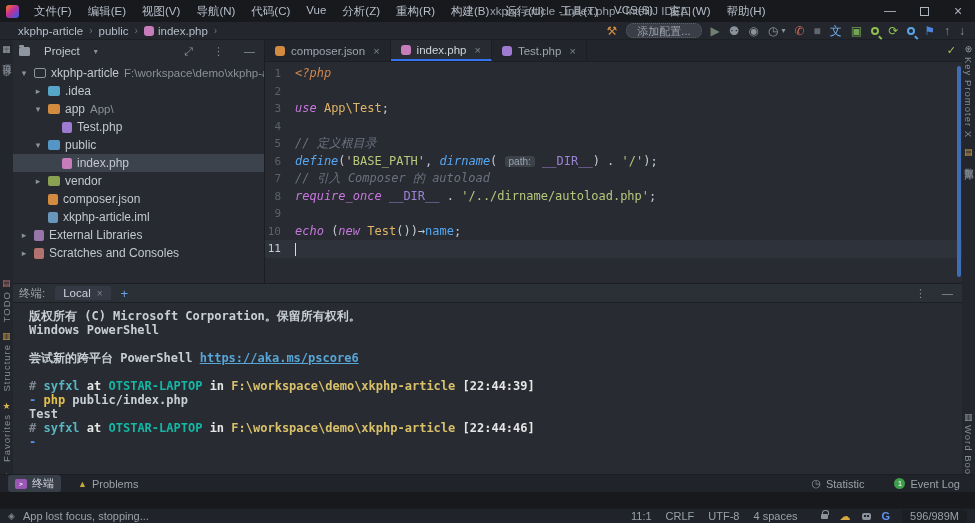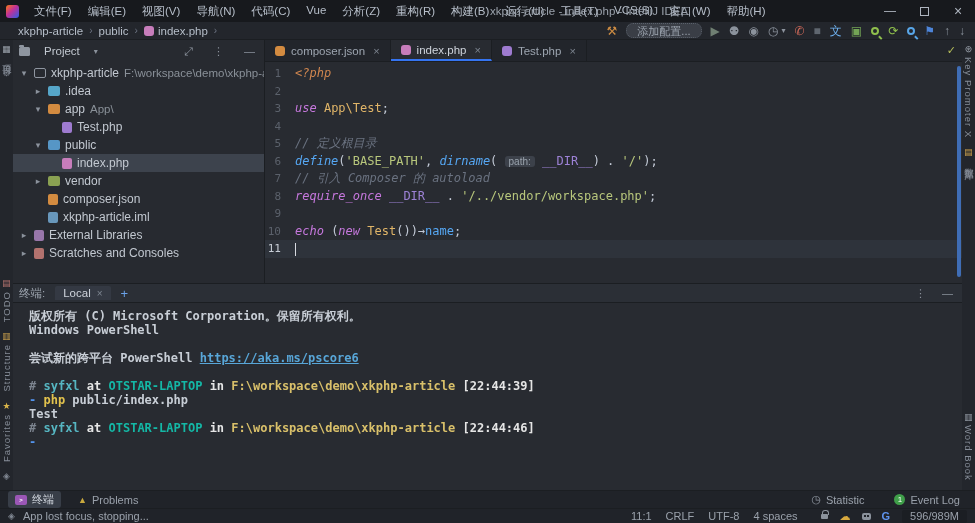--- a/index.html
+++ b/index.html
@@ -118,21 +118,21 @@
   #term-header .spacer { flex:1; }
   #termlines { padding:6px 0 0 16px; font-family:"DejaVu Sans Mono","Liberation Mono",monospace;
     font-size:12px; font-weight:bold; }
   .tl { height:14px; line-height:14px; white-space:pre; }
   .w { color:#c8ced6; } .b { color:#e5e5e5; } .dim { color:#7d8590; }
   .link { color:#58a6d8; text-decoration:underline; }
   .cy { color:#56b6c2; } .gr { color:#14b8a6; } .ye { color:#d9c06a; }
   .yb { color:#e2c24d; } .bl { color:#5394ec; }
 
   
-  #bottombar { position:absolute; left:0; top:490px; width:975px; height:18px;
+  #bottombar { position:absolute; left:0; top:474px; width:975px; height:18px;
     background:#202329; border-top:1px solid #1b1e22; display:flex; align-items:center;
     font-size:11px; padding:0 8px; gap:14px; }
   .tool-btn { display:flex; align-items:center; gap:5px; color:#9aa1ab; padding:1px 7px;
     border-radius:3px; }
   .tool-btn.active { background:#383e48; color:#ced3db; }
   .term-chip { width:12px; height:10px; background:#9b57b6; border-radius:2px; color:#fff;
     font-size:6px; line-height:10px; text-align:center; font-weight:bold; }
   .warn-tri { color:#c9a93e; font-size:9px; }
   #bottombar .spacer { flex:1; }
   .clock { color:#8b929c; font-size:11px; }
@@ -355,21 +355,21 @@
         </div>
         <div id="editor-body">
           <div id="code">
               <div class="cl"><span class="ln">1</span><span class="ctext"><span class="tg">&lt;?php</span></span></div>
               <div class="cl"><span class="ln">2</span><span class="ctext"></span></div>
               <div class="cl"><span class="ln">3</span><span class="ctext"><span class="kw">use</span><span class="pl"> </span><span class="cls">App\Test</span><span class="pl">;</span></span></div>
               <div class="cl"><span class="ln">4</span><span class="ctext"></span></div>
               <div class="cl"><span class="ln">5</span><span class="ctext"><span class="cmt">// 定义根目录</span></span></div>
               <div class="cl"><span class="ln">6</span><span class="ctext"><span class="fn">define</span><span class="pl">(</span><span class="str">'BASE_PATH'</span><span class="pl">, </span><span class="fn">dirname</span><span class="pl">( </span><span class="hint">path:</span><span class="pl"> </span><span class="mg">__DIR__</span><span class="pl">) . </span><span class="str">'/'</span><span class="pl">);</span></span></div>
               <div class="cl"><span class="ln">7</span><span class="ctext"><span class="cmt">// 引入 Composer 的 autoload</span></span></div>
-              <div class="cl"><span class="ln">8</span><span class="ctext"><span class="kw">require_once</span><span class="pl"> </span><span class="mg">__DIR__</span><span class="pl"> . </span><span class="str">'/../vendor/workspace.php'</span><span class="pl">;</span></span></div>
+              <div class="cl"><span class="ln">8</span><span class="ctext"><span class="kw">require_once</span><span class="pl"> </span><span class="mg">__DIR__</span><span class="pl"> . </span><span class="str">'/../dirname/autoload.php'</span><span class="pl">;</span></span></div>
               <div class="cl"><span class="ln">9</span><span class="ctext"></span></div>
               <div class="cl"><span class="ln">10</span><span class="ctext"><span class="kw">echo</span><span class="pl"> (</span><span class="kw">new</span><span class="pl"> </span><span class="cls">Test</span><span class="pl">())→</span><span class="pr">name</span><span class="pl">;</span></span></div>
               <div class="cl cur"><span class="ln">11</span><span class="ctext"><span class="caret"></span></span></div>
             </div>
           <div id="scrollbar"></div>
         </div>
       </div>
     </div>
 
     <div id="terminal-panel">

